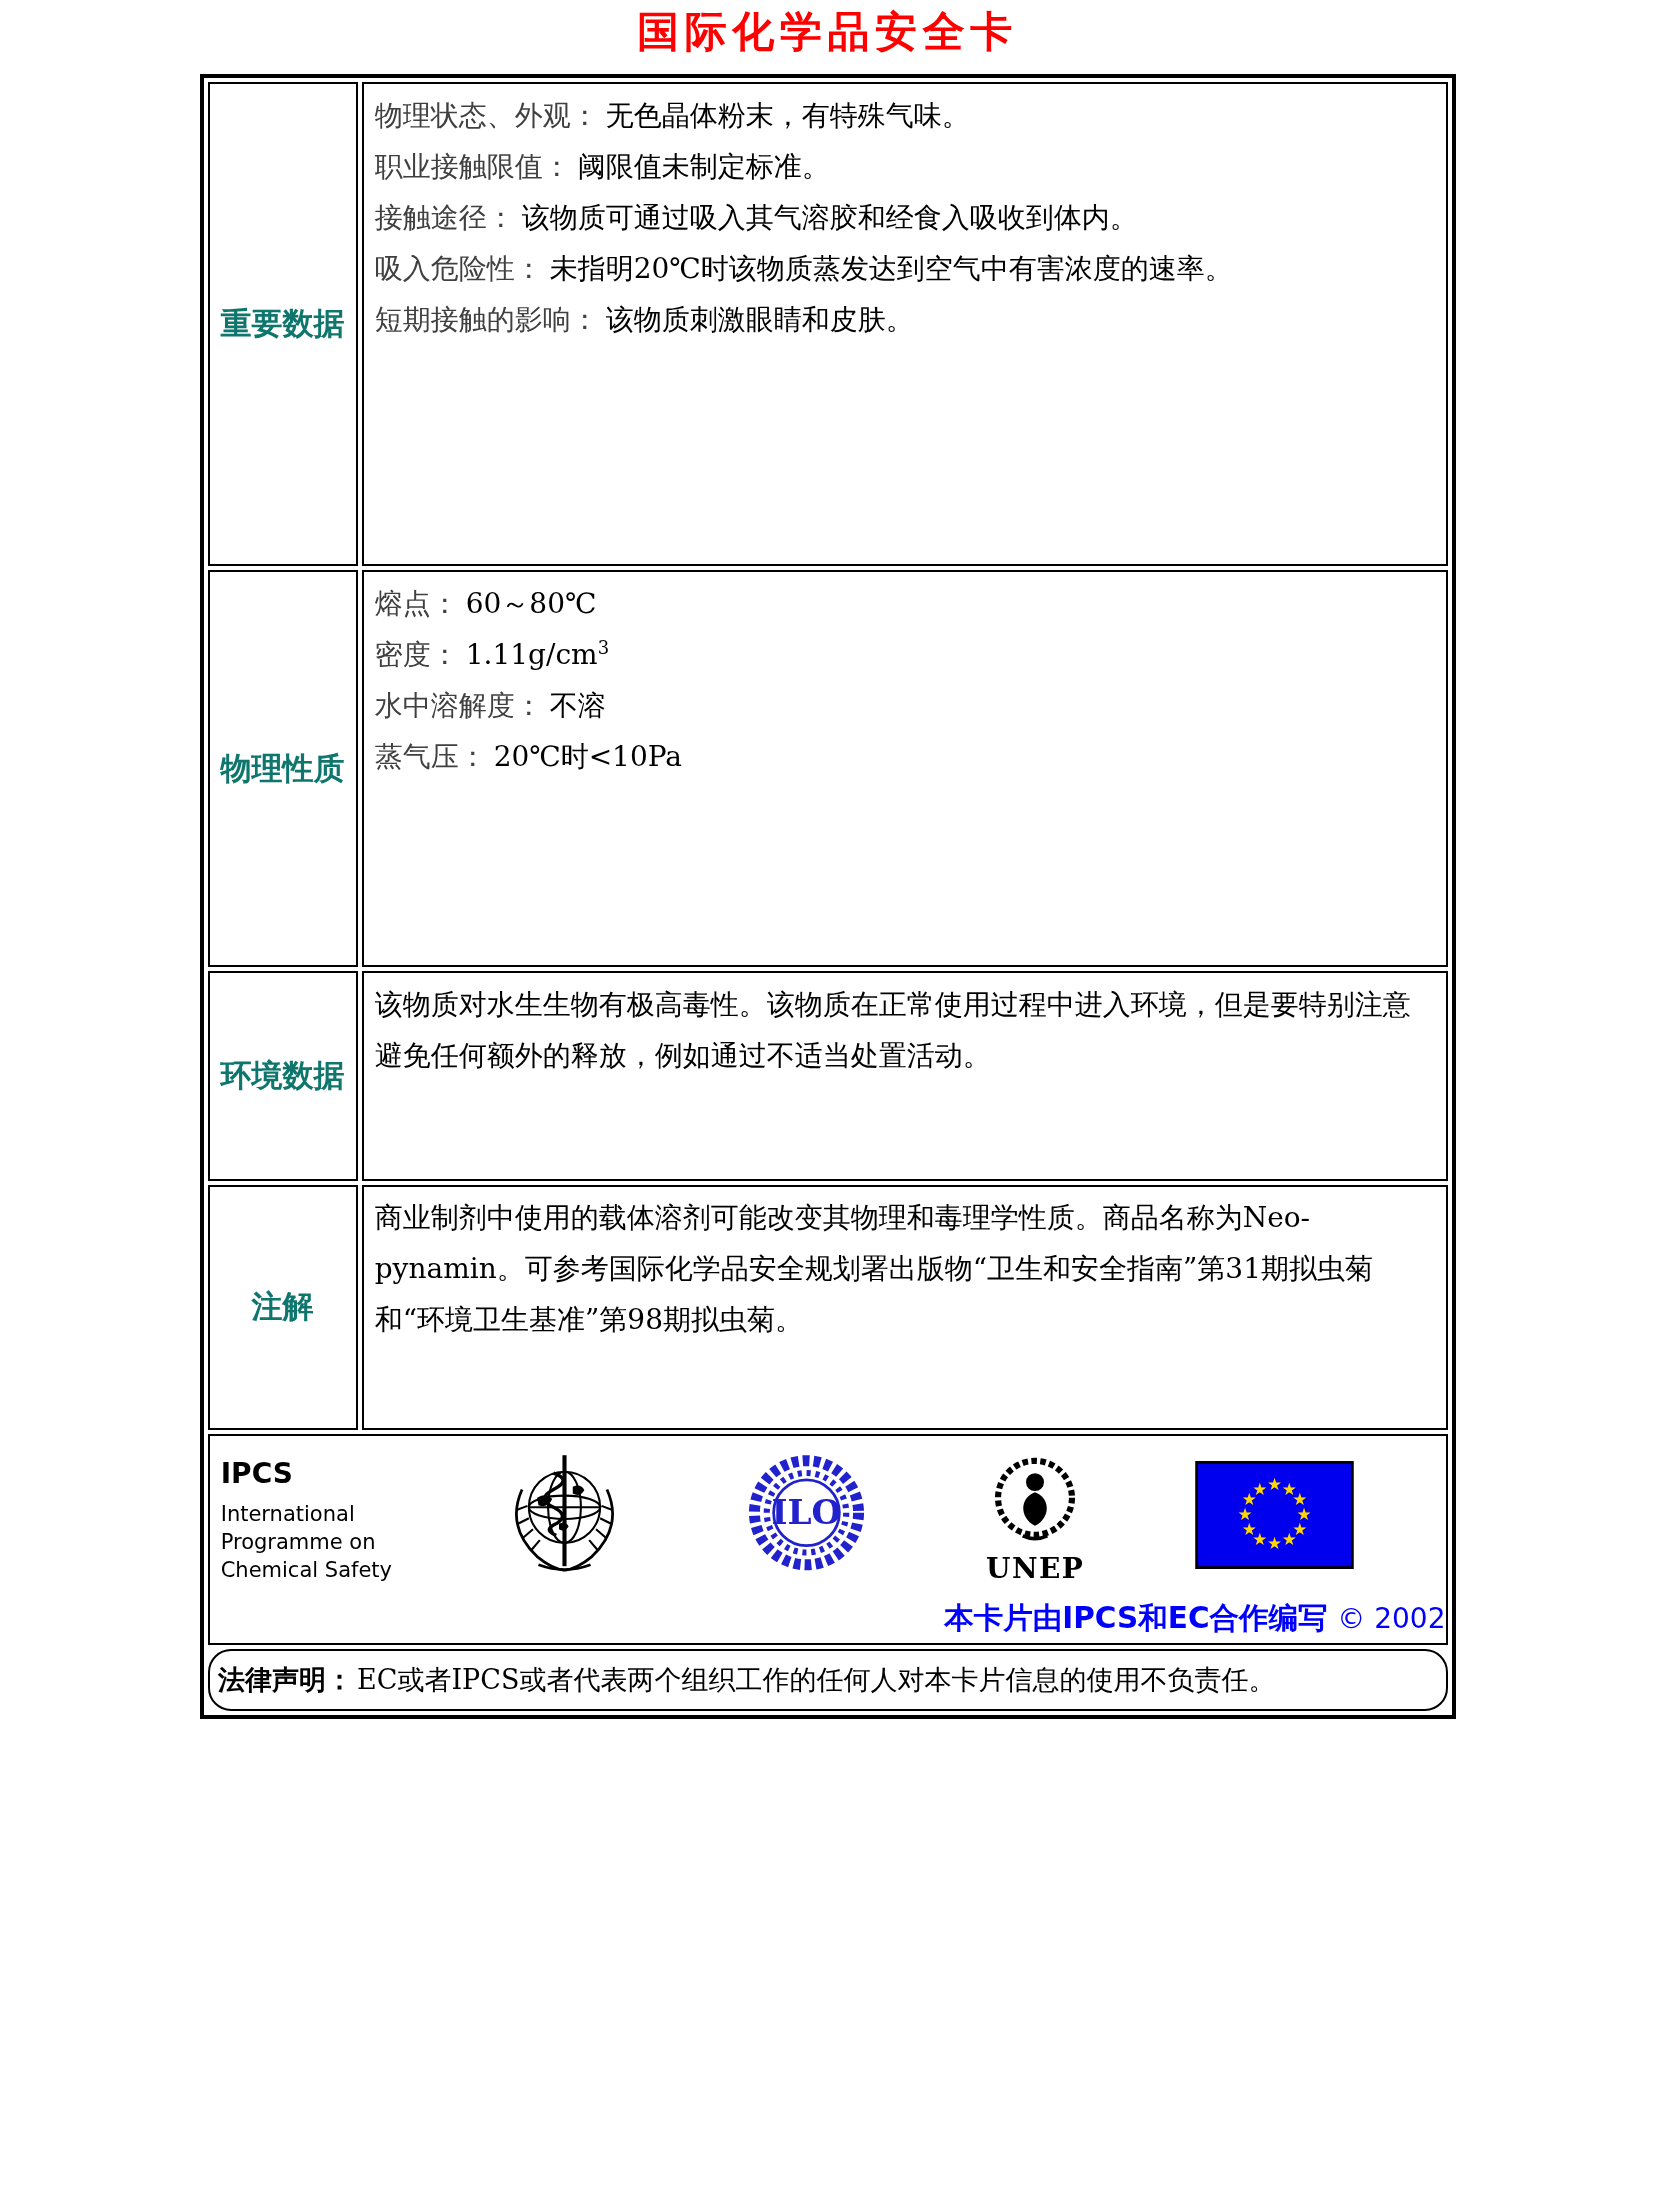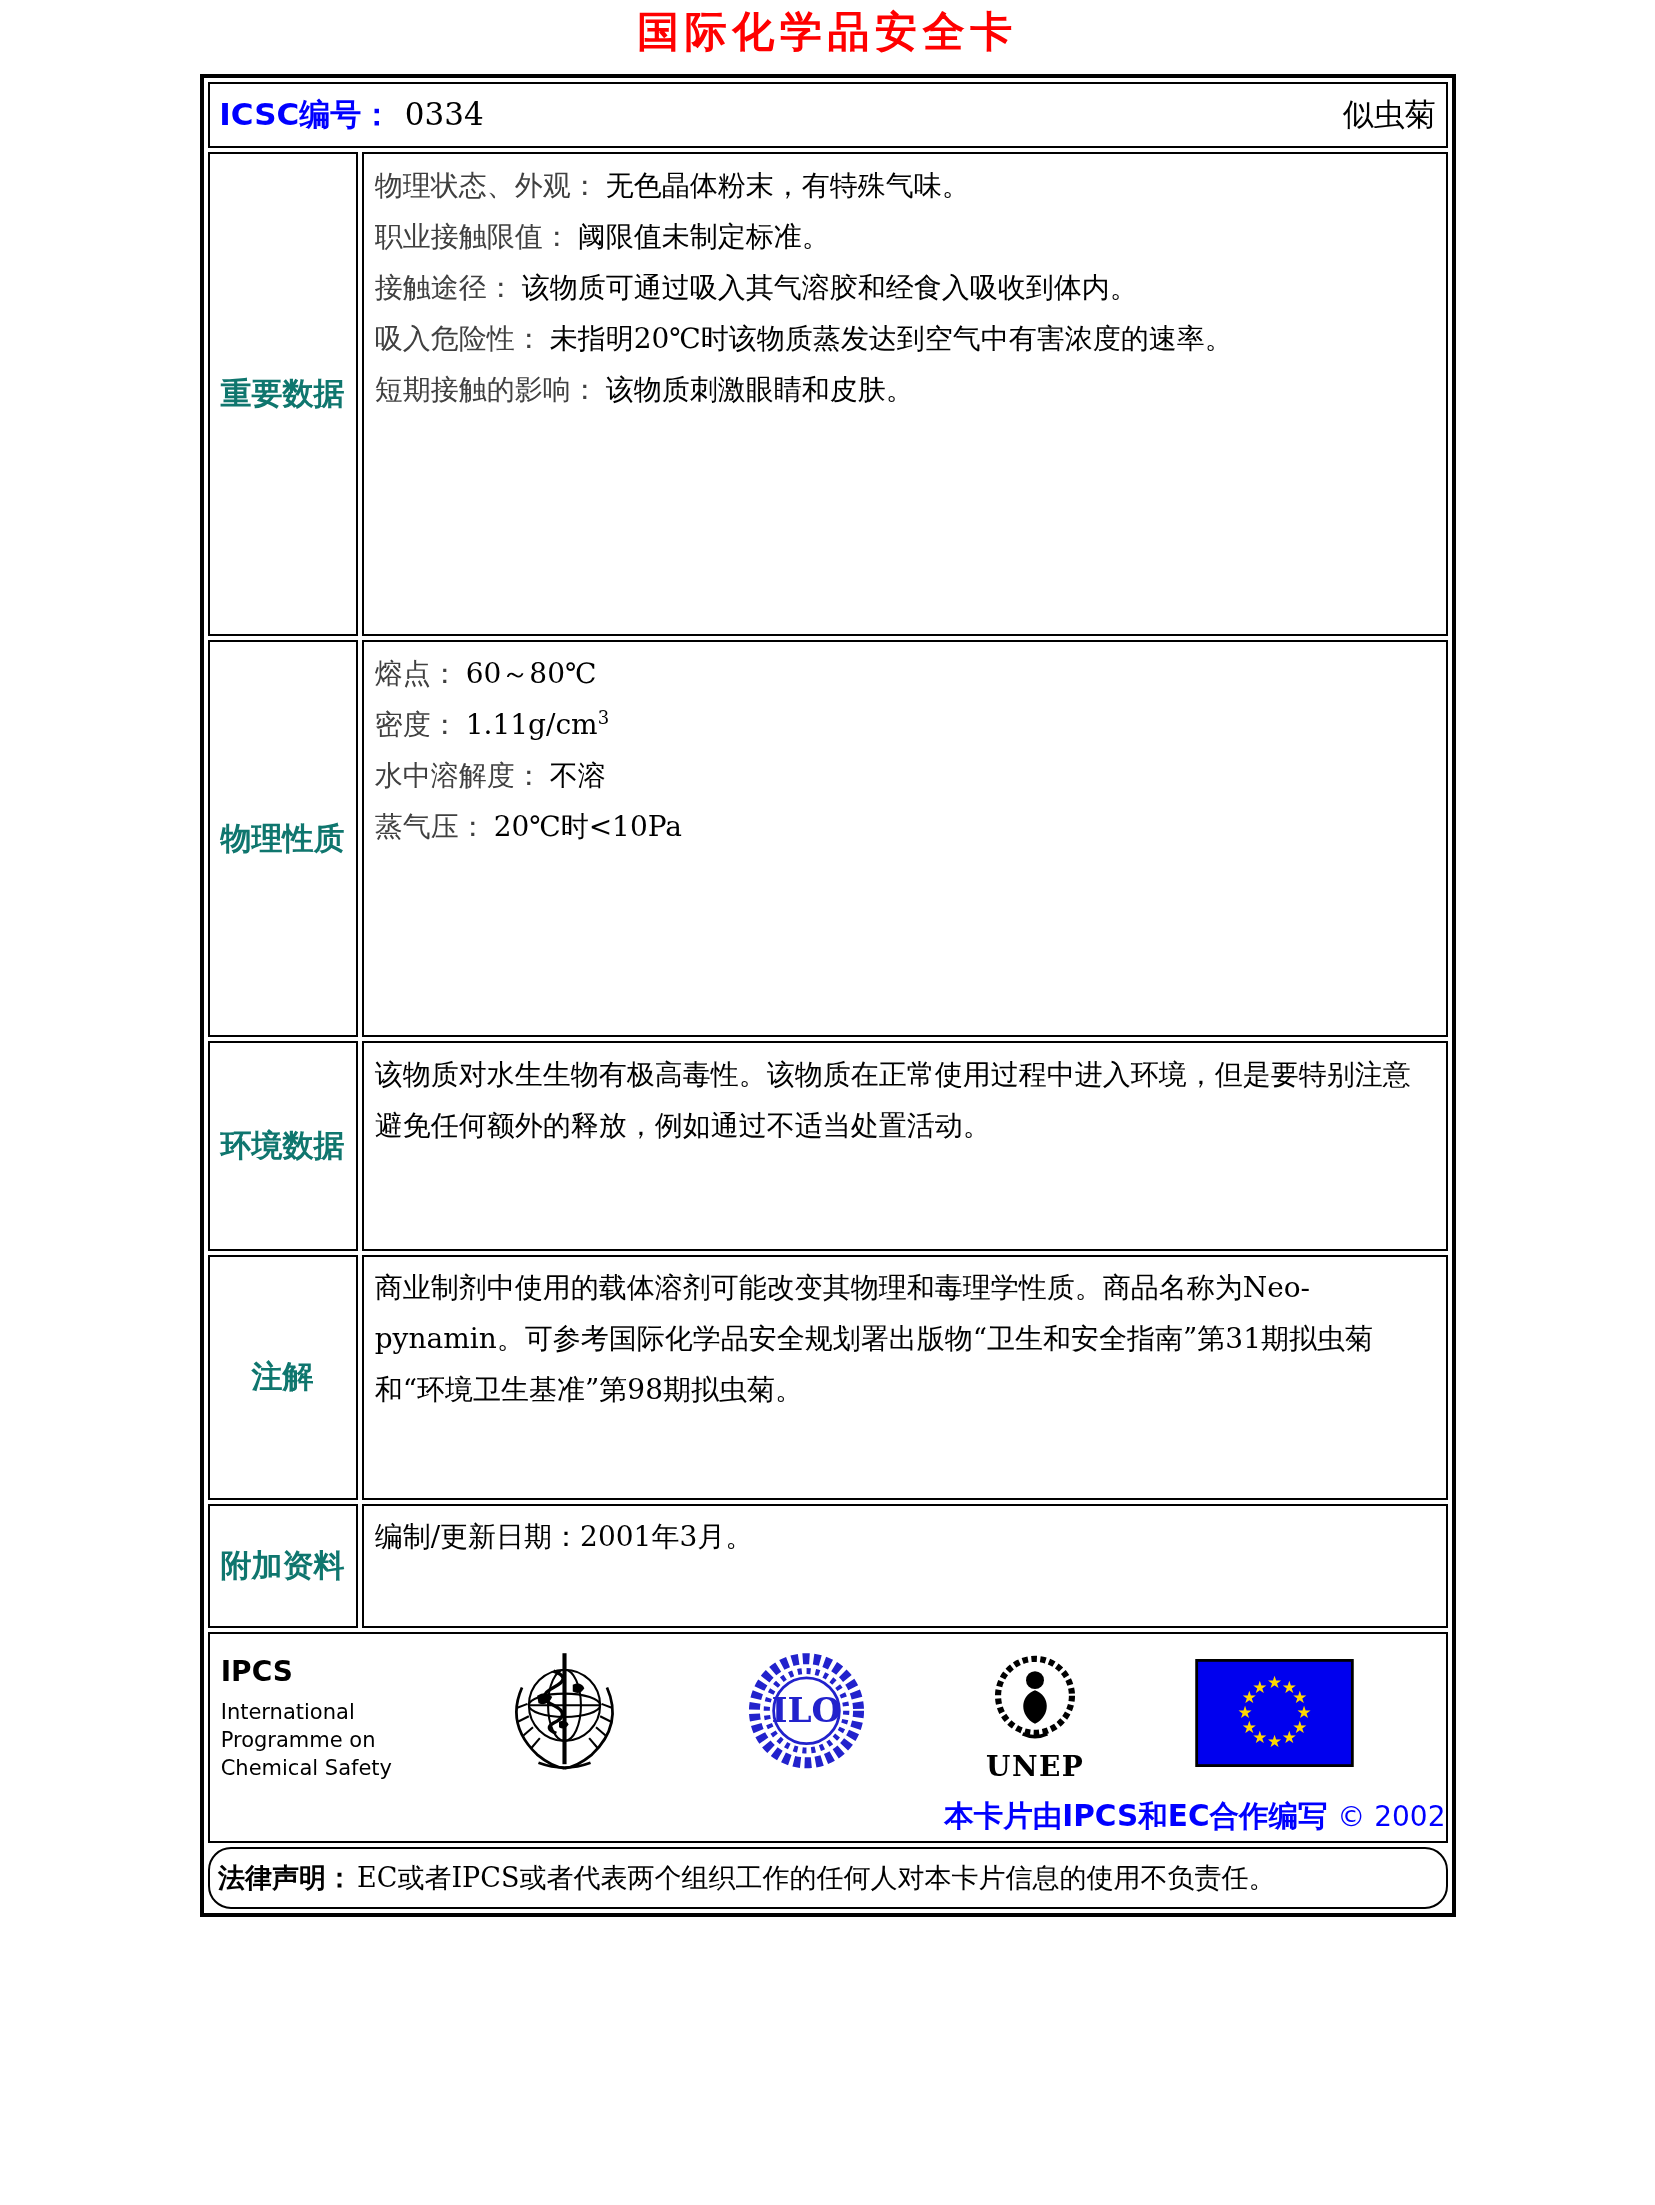--- a/index.html
+++ b/index.html
@@ -64,30 +64,20 @@
   }
 </style>
 </head>
 <body>
 
 <div class="page-title">国际化学品安全卡</div>
 
 <table class="card">
 
   <tbody>
-      <tr>
-    <td class="id-cell" colspan="2">
-      <div class="id-flex">
-        <div>
-          <span class="id-label">ICSC编号：</span><span>0334</span>
-        </div>
-        <div>似虫菊</div>
-      </div>
-    </td>
-  </tr>
 
   <tr>
     <td class="sec-label">重要数据</td>
     <td class="sec-content" style="height:469px;">
       <div><span class="f-label">物理状态、外观：</span><span>无色晶体粉末，有特殊气味。</span></div>
       <div><span class="f-label">职业接触限值：</span><span>阈限值未制定标准。</span></div>
       <div><span class="f-label">接触途径：</span><span>该物质可通过吸入其气溶胶和经食入吸收到体内。</span></div>
       <div><span class="f-label">吸入危险性：</span><span>未指明20℃时该物质蒸发达到空气中有害浓度的速率。</span></div>
       <div><span class="f-label">短期接触的影响：</span><span>该物质刺激眼睛和皮肤。</span></div>
     </td>
@@ -106,24 +96,20 @@
   <tr>
     <td class="sec-label">环境数据</td>
     <td class="sec-content" style="height:194px;">该物质对水生生物有极高毒性。该物质在正常使用过程中进入环境，但是要特别注意避免任何额外的释放，例如通过不适当处置活动。</td>
   </tr>
 
   <tr>
     <td class="sec-label">注解</td>
     <td class="sec-content" style="height:230px;">商业制剂中使用的载体溶剂可能改变其物理和毒理学性质。商品名称为Neo-pynamin。可参考国际化学品安全规划署出版物“卫生和安全指南”第31期拟虫菊和“环境卫生基准”第98期拟虫菊。</td>
   </tr>
 
-  <tr>
-    <td class="sec-label">附加资料</td>
-    <td class="sec-content" style="height:109px;">编制/更新日期：2001年3月。</td>
-  </tr>
 
   <tr>
     <td class="footer-cell" colspan="2">
       <div class="footer-top">
         <div class="ipcs-block">
           <div class="ipcs-acronym">IPCS</div>
           <div class="ipcs-line">International</div>
           <div class="ipcs-line">Programme on</div>
           <div class="ipcs-line">Chemical Safety</div>
         </div>

